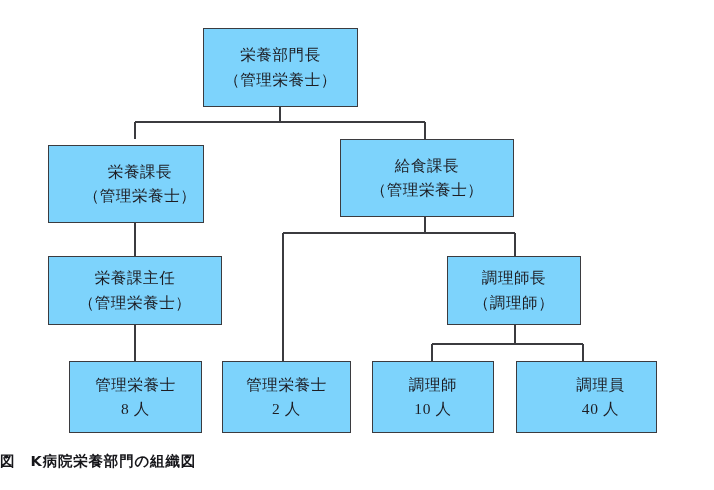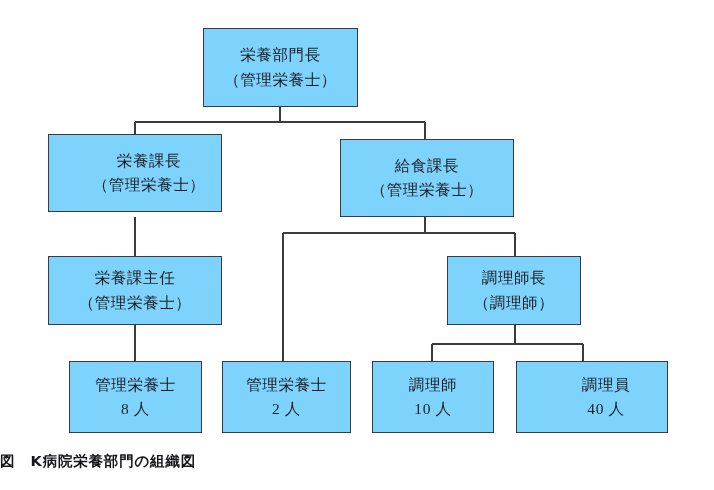--- a/index.html
+++ b/index.html
@@ -81,21 +81,21 @@
       <path d="M 432 344 L 432 361"></path>
       <path d="M 583 344 L 583 361"></path>
     </g>
   </svg>
 
   <div class="node" style="left:203px; top:28px; width:155px; height:79px;">
     <span class="line1">栄養部門長</span>
     <span class="line2">（管理栄養士）</span>
   </div>
 
-  <div class="node" style="left:48px; top:134px; width:174px; height:78px;padding-left:28px;">
+  <div class="node" style="left:48px; top:145px; width:156px; height:78px;padding-left:28px;">
     <span class="line1">栄養課長</span>
     <span class="line2">（管理栄養士）</span>
   </div>
 
   <div class="node" style="left:340px; top:139px; width:174px; height:78px;">
     <span class="line1">給食課長</span>
     <span class="line2">（管理栄養士）</span>
   </div>
 
   <div class="node" style="left:48px; top:256px; width:174px; height:69px;text-align:center;">
@@ -116,20 +116,20 @@
   <div class="node" style="left:222px; top:361px; width:129px; height:72px;">
     <span class="line1">管理栄養士</span>
     <span class="line2">2 人</span>
   </div>
 
   <div class="node" style="left:372px; top:361px; width:122px; height:72px;">
     <span class="line1">調理師</span>
     <span class="line2">10 人</span>
   </div>
 
-  <div class="node" style="left:516px; top:361px; width:152px; height:72px;padding-left:28px;">
+  <div class="node" style="left:516px; top:361px; width:141px; height:72px;padding-left:28px;">
     <span class="line1">調理員</span>
     <span class="line2">40 人</span>
   </div>
 
   <div class="caption">図　K病院栄養部門の組織図</div>
 
 </div>
 
 </body></html>

